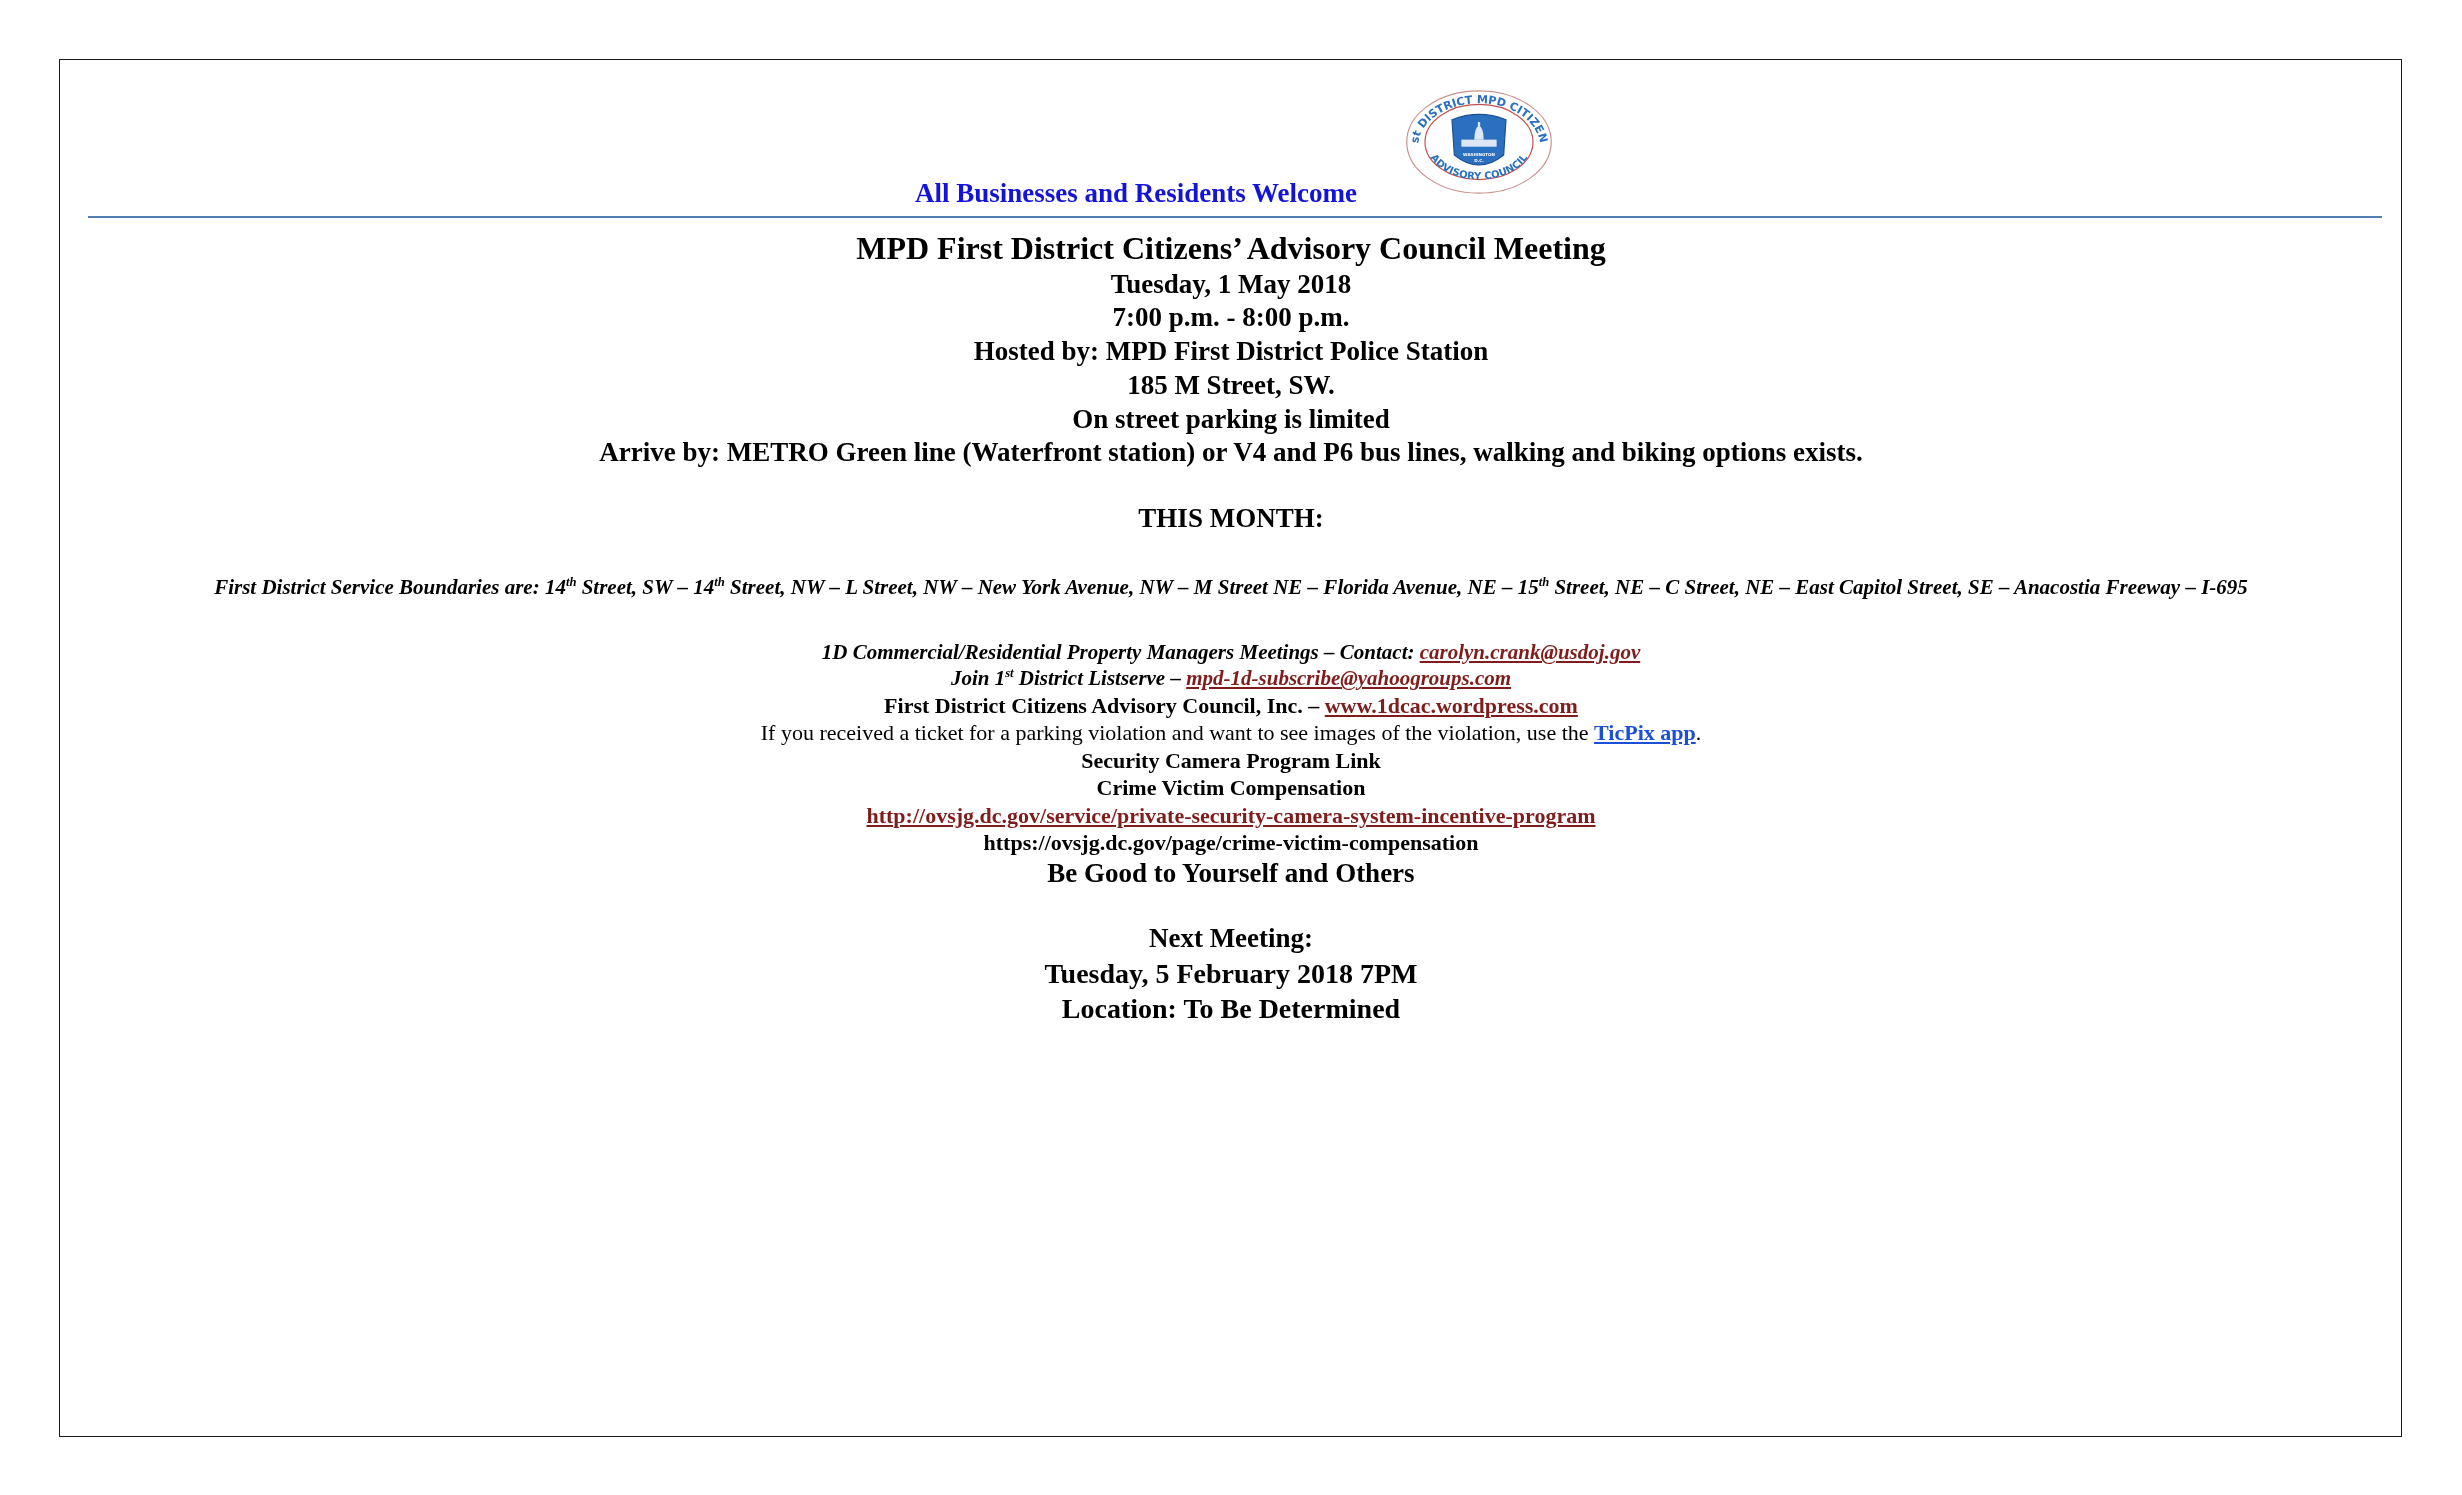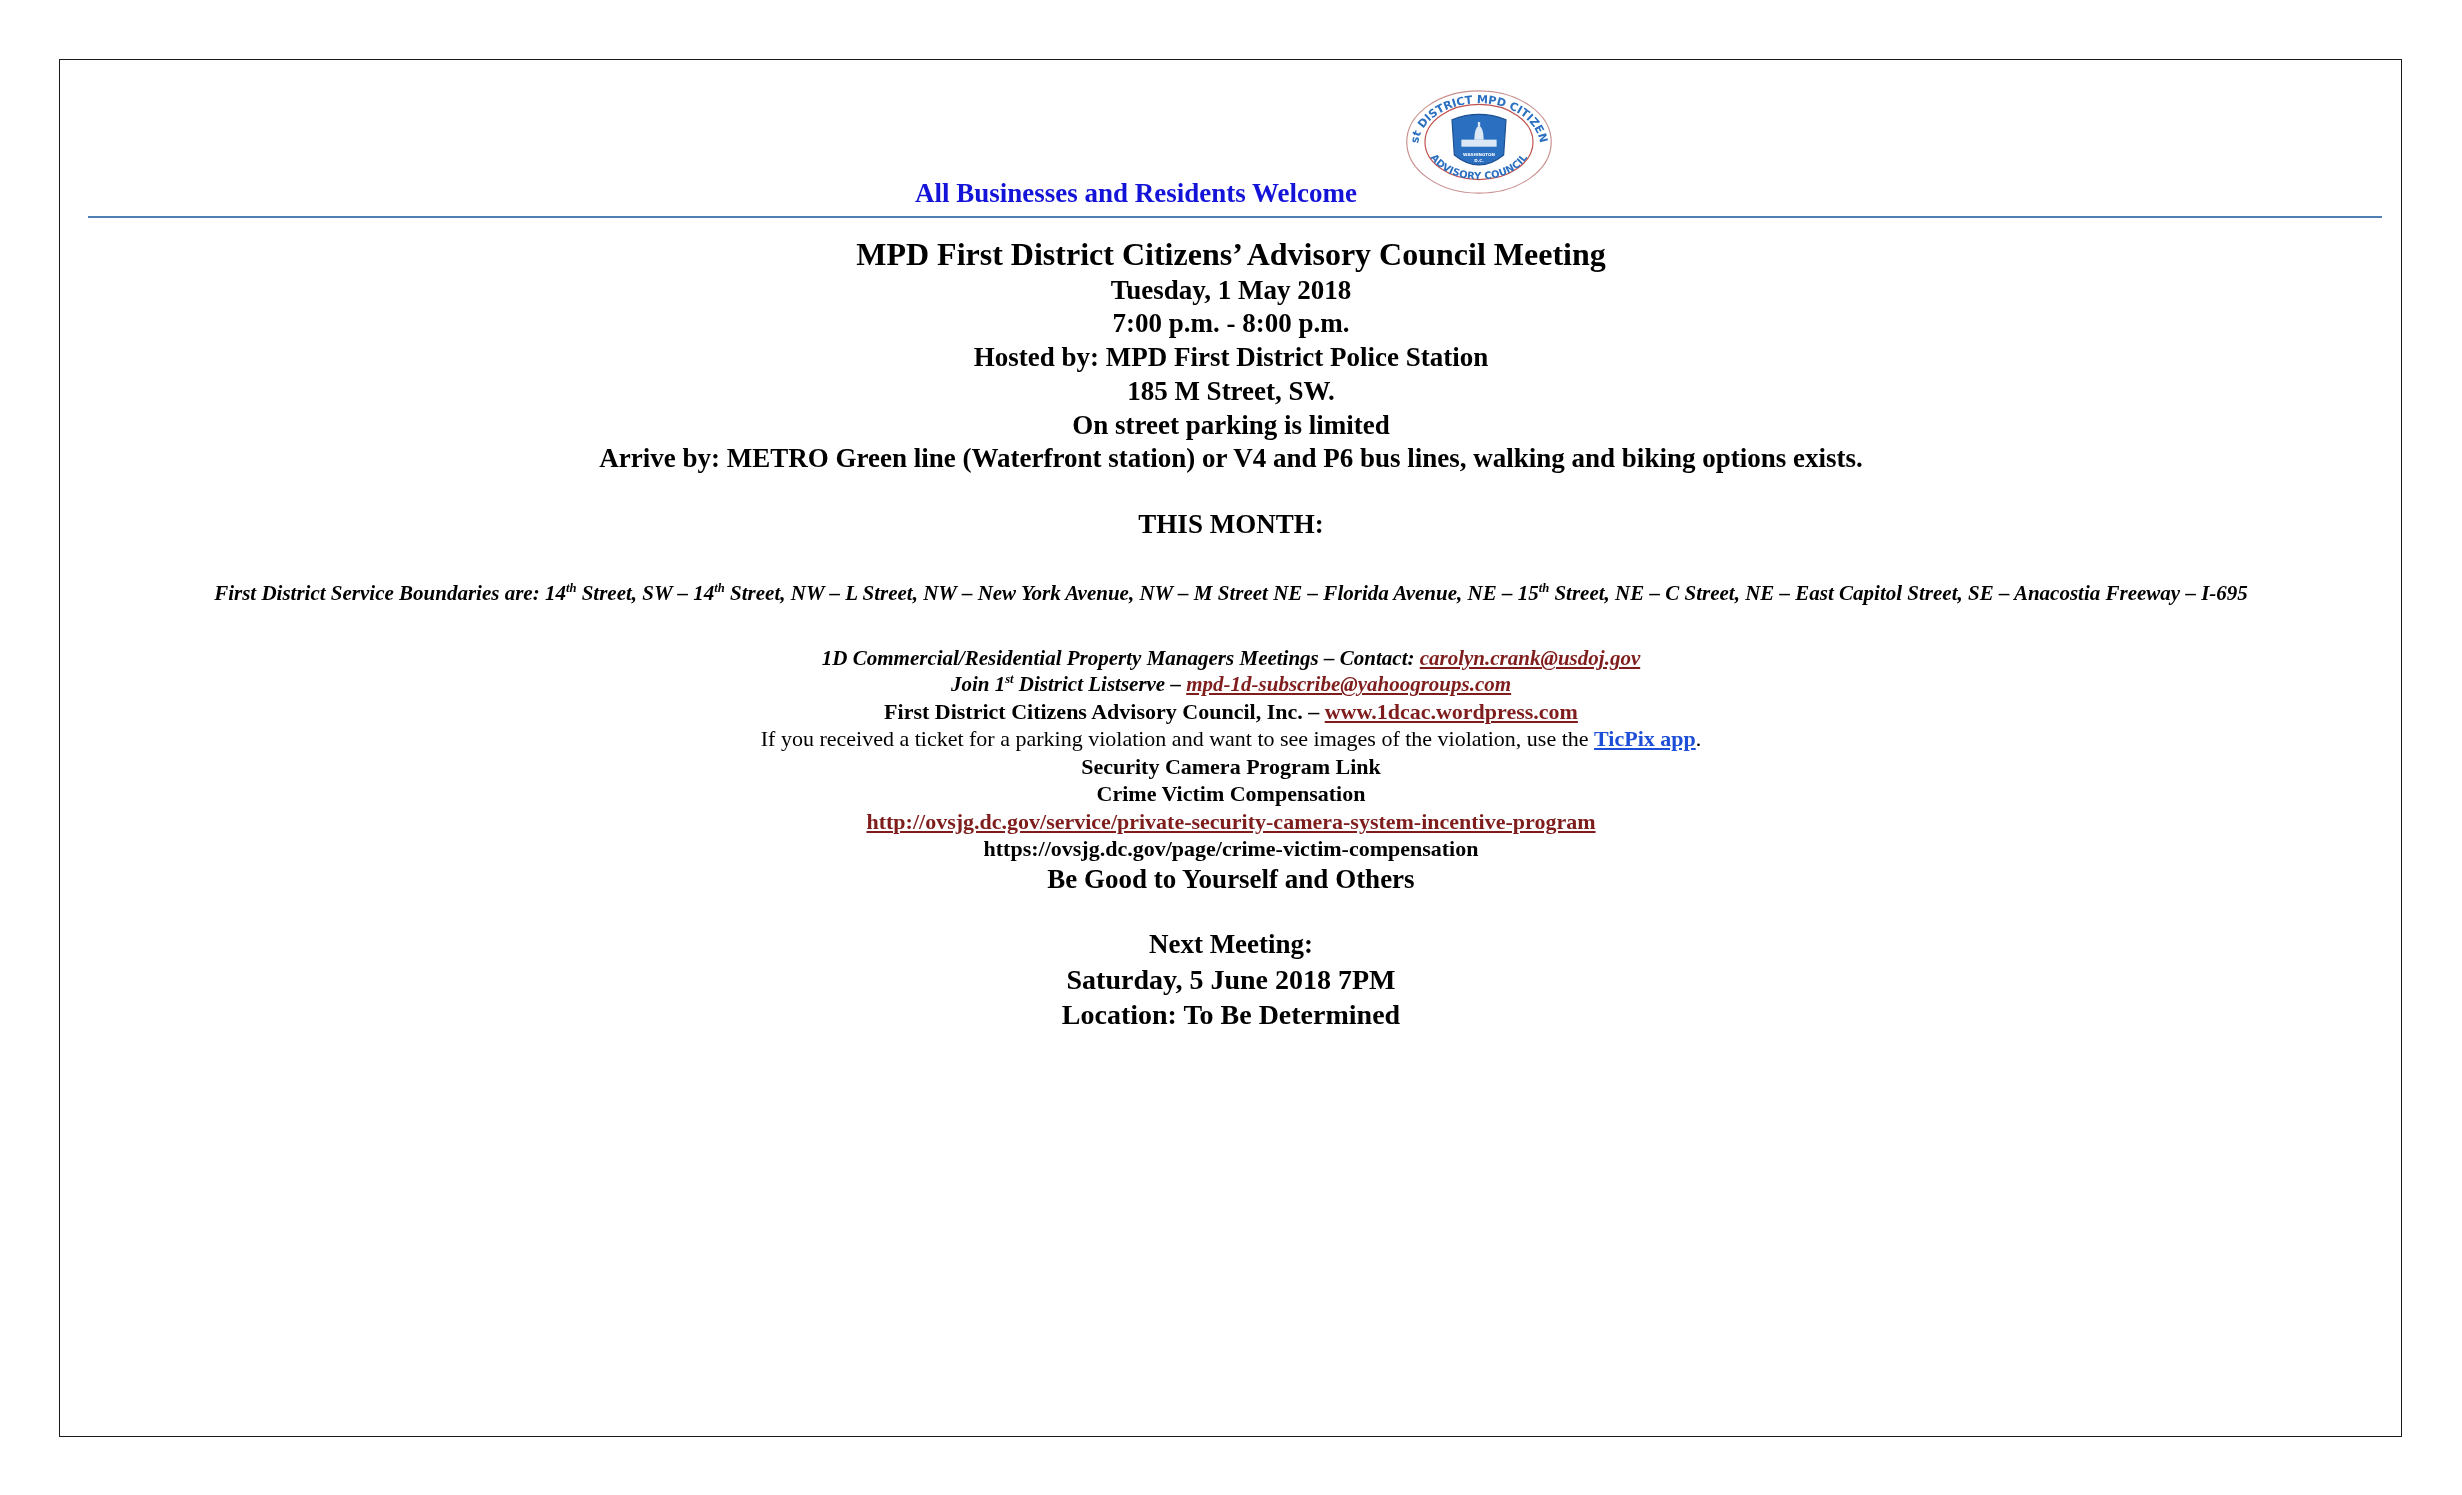--- a/index.html
+++ b/index.html
@@ -5,21 +5,21 @@
   html, body { margin: 0; padding: 0; background: #ffffff; }
   body { width: 2462px; height: 1495px; position: relative; overflow: hidden;
          font-family: "Liberation Serif", "DejaVu Serif", serif; color: #000; }
   .page-border { position: absolute; left: 59px; top: 59px; width: 2343px; height: 1378px;
                  border: 1.8px solid #1a1a1a; box-sizing: border-box; }
   .header-row { position: absolute; left: 0; top: 0; width: 2462px; height: 223px; }
   .welcome { position: absolute; left: 915px; top: 178px; font-size: 27px; font-weight: bold;
              color: #1414d8; white-space: nowrap; }
   .seal { position: absolute; left: 1405px; top: 89px; width: 148px; height: 106px; }
   .header-rule { position: absolute; left: 88px; top: 216px; width: 2294px; height: 1.8px; background: #4f7fb5; }
-  .content { position: absolute; left: 82px; top: 229px; width: 2298px; text-align: center; }
+  .content { position: absolute; left: 82px; top: 223px; width: 2298px; text-align: center; }
   .line { margin: 0; line-height: 1.25; }
   .t-title { font-size: 32px; font-weight: bold; margin-top: 4.7px; }
   .t-lg { font-size: 27px; font-weight: bold; }
   .t-md { font-size: 26px; font-weight: bold; }
   .t-sm { font-size: 22px; font-weight: bold; }
   .t-it { font-size: 21px; font-weight: bold; font-style: italic; }
   .t-reg { font-size: 22px; font-weight: normal; }
   .t-big2 { font-size: 28px; font-weight: bold; }
   .spacer-1 { height: 32px; }
   .spacer-2 { height: 26px; }
@@ -83,16 +83,16 @@
   <p class="line t-reg"><span>If you received a ticket for a parking violation and want to see images of the violation, use the </span><a class="lnk-reg">TicPix app</a><span>.</span></p>
   <p class="line t-sm">Security Camera Program Link</p>
   <p class="line t-sm">Crime Victim Compensation</p>
   <p class="line t-sm"><a class="lnk">http://ovsjg.dc.gov/service/private-security-camera-system-incentive-program</a></p>
   <p class="line t-sm">https://ovsjg.dc.gov/page/crime-victim-compensation</p>
   <p class="line t-lg">Be Good to Yourself and Others</p>
 
   <div class="spacer-4"></div>
 
   <p class="line t-lg">Next Meeting:</p>
-  <p class="line t-big2">Saturday, 5 June 2018 7PM</p>
+  <p class="line t-big2">Tuesday, 5 February 2018 7PM</p>
   <p class="line t-big2">Location: To Be Determined</p>
 </div>
 
 
 </body></html>

